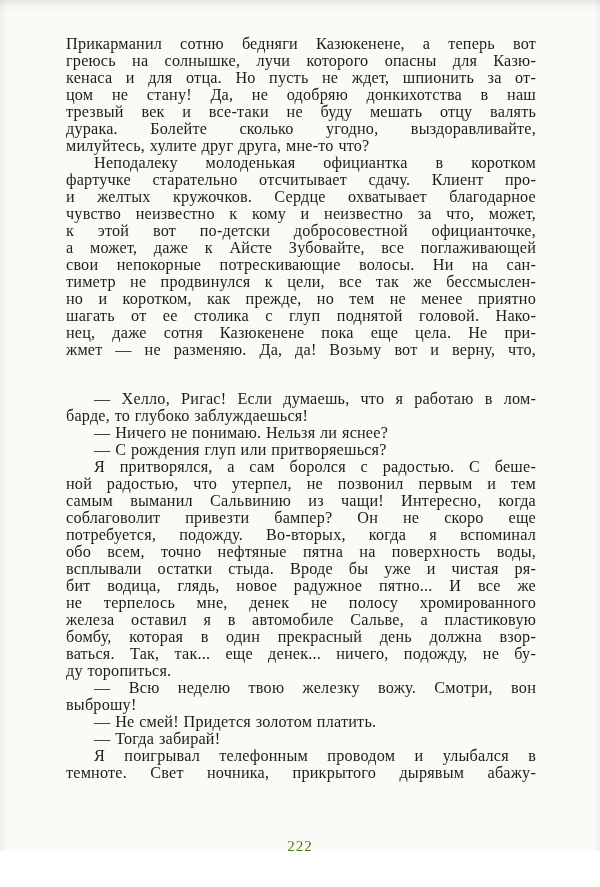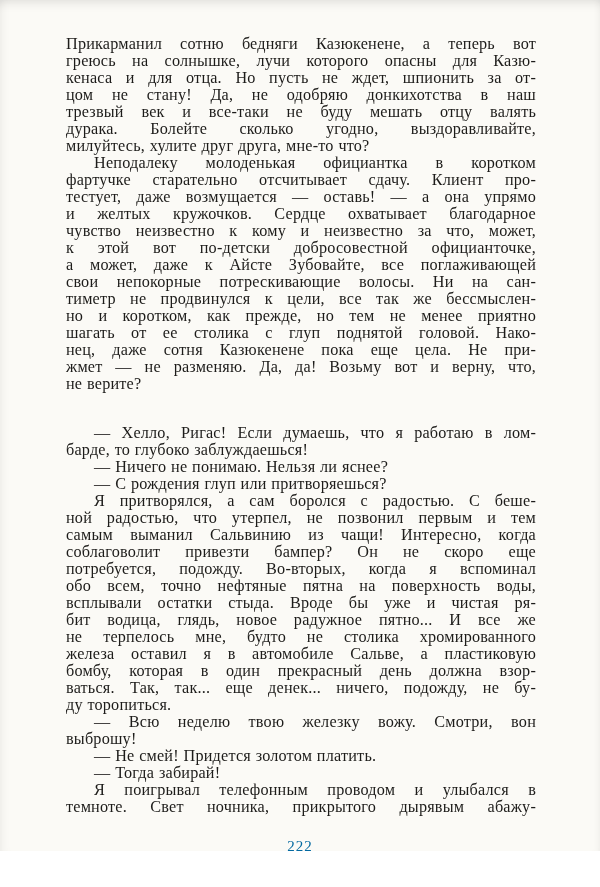--- a/index.html
+++ b/index.html
@@ -48,53 +48,51 @@
     text-align-last: left;
   }
   .page-number {
     position: absolute;
     left: 0;
     top: 838px;
     width: 600px;
     text-align: center;
     font-size: 15px;
     letter-spacing: 1px;
-    color: #0369a1;
+    color: #4d7c0f;
   }
 </style>
 </head>
 <body>
 
 <div class="scan-page">
   <div class="text-column">
       <div class="section">
         <div class="paragraph">
           <div class="line">Прикарманил сотню бедняги Казюкенене, а теперь вот</div>
           <div class="line">греюсь на солнышке, лучи которого опасны для Казю-</div>
           <div class="line">кенаса и для отца. Но пусть не ждет, шпионить за от-</div>
           <div class="line">цом не стану! Да, не одобряю донкихотства в наш</div>
           <div class="line">трезвый век и все-таки не буду мешать отцу валять</div>
           <div class="line">дурака. Болейте сколько угодно, выздоравливайте,</div>
           <div class="line last">милуйтесь, хулите друг друга, мне-то что?</div>
         </div>
         <div class="paragraph">
           <div class="line first-indent">Неподалеку молоденькая официантка в коротком</div>
           <div class="line">фартучке старательно отсчитывает сдачу. Клиент про-</div>
-          <div class="line">тестует, даже возмущается — оставь! — а она упрямо</div>
           <div class="line">и желтых кружочков. Сердце охватывает благодарное</div>
           <div class="line">чувство неизвестно к кому и неизвестно за что, может,</div>
           <div class="line">к этой вот по-детски добросовестной официанточке,</div>
           <div class="line">а может, даже к Айсте Зубовайте, все поглаживающей</div>
           <div class="line">свои непокорные потрескивающие волосы. Ни на сан-</div>
           <div class="line">тиметр не продвинулся к цели, все так же бессмыслен-</div>
           <div class="line">но и коротком, как прежде, но тем не менее приятно</div>
           <div class="line">шагать от ее столика с глуп поднятой головой. Нако-</div>
           <div class="line">нец, даже сотня Казюкенене пока еще цела. Не при-</div>
           <div class="line">жмет — не разменяю. Да, да! Возьму вот и верну, что,</div>
-          <div class="line last">не верите?</div>
         </div>
       </div>
       <div class="section">
         <div class="paragraph">
           <div class="line first-indent">— Хелло, Ригас! Если думаешь, что я работаю в лом-</div>
           <div class="line last">барде, то глубоко заблуждаешься!</div>
         </div>
         <div class="paragraph">
           <div class="line first-indent last">— Ничего не понимаю. Нельзя ли яснее?</div>
         </div>
@@ -103,21 +101,21 @@
         </div>
         <div class="paragraph">
           <div class="line first-indent">Я притворялся, а сам боролся с радостью. С беше-</div>
           <div class="line">ной радостью, что утерпел, не позвонил первым и тем</div>
           <div class="line">самым выманил Сальвинию из чащи! Интересно, когда</div>
           <div class="line">соблаговолит привезти бампер? Он не скоро еще</div>
           <div class="line">потребуется, подожду. Во-вторых, когда я вспоминал</div>
           <div class="line">обо всем, точно нефтяные пятна на поверхность воды,</div>
           <div class="line">всплывали остатки стыда. Вроде бы уже и чистая ря-</div>
           <div class="line">бит водица, глядь, новое радужное пятно... И все же</div>
-          <div class="line">не терпелось мне, будто не столика хромированного</div>
+          <div class="line">не терпелось мне, денек не полосу хромированного</div>
           <div class="line">железа оставил я в автомобиле Сальве, а пластиковую</div>
           <div class="line">бомбу, которая в один прекрасный день должна взор-</div>
           <div class="line">ваться. Так, так... еще денек... ничего, подожду, не бу-</div>
           <div class="line last">ду торопиться.</div>
         </div>
         <div class="paragraph">
           <div class="line first-indent">— Всю неделю твою железку вожу. Смотри, вон</div>
           <div class="line last">выброшу!</div>
         </div>
         <div class="paragraph">

